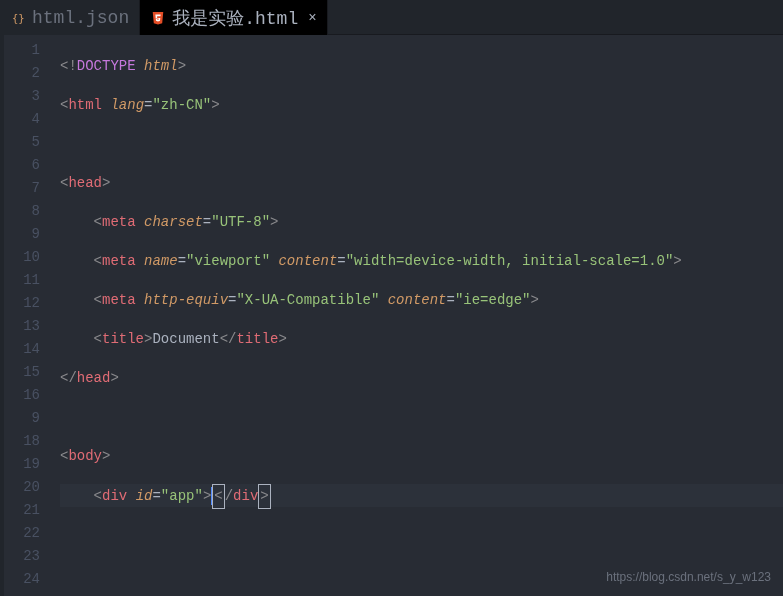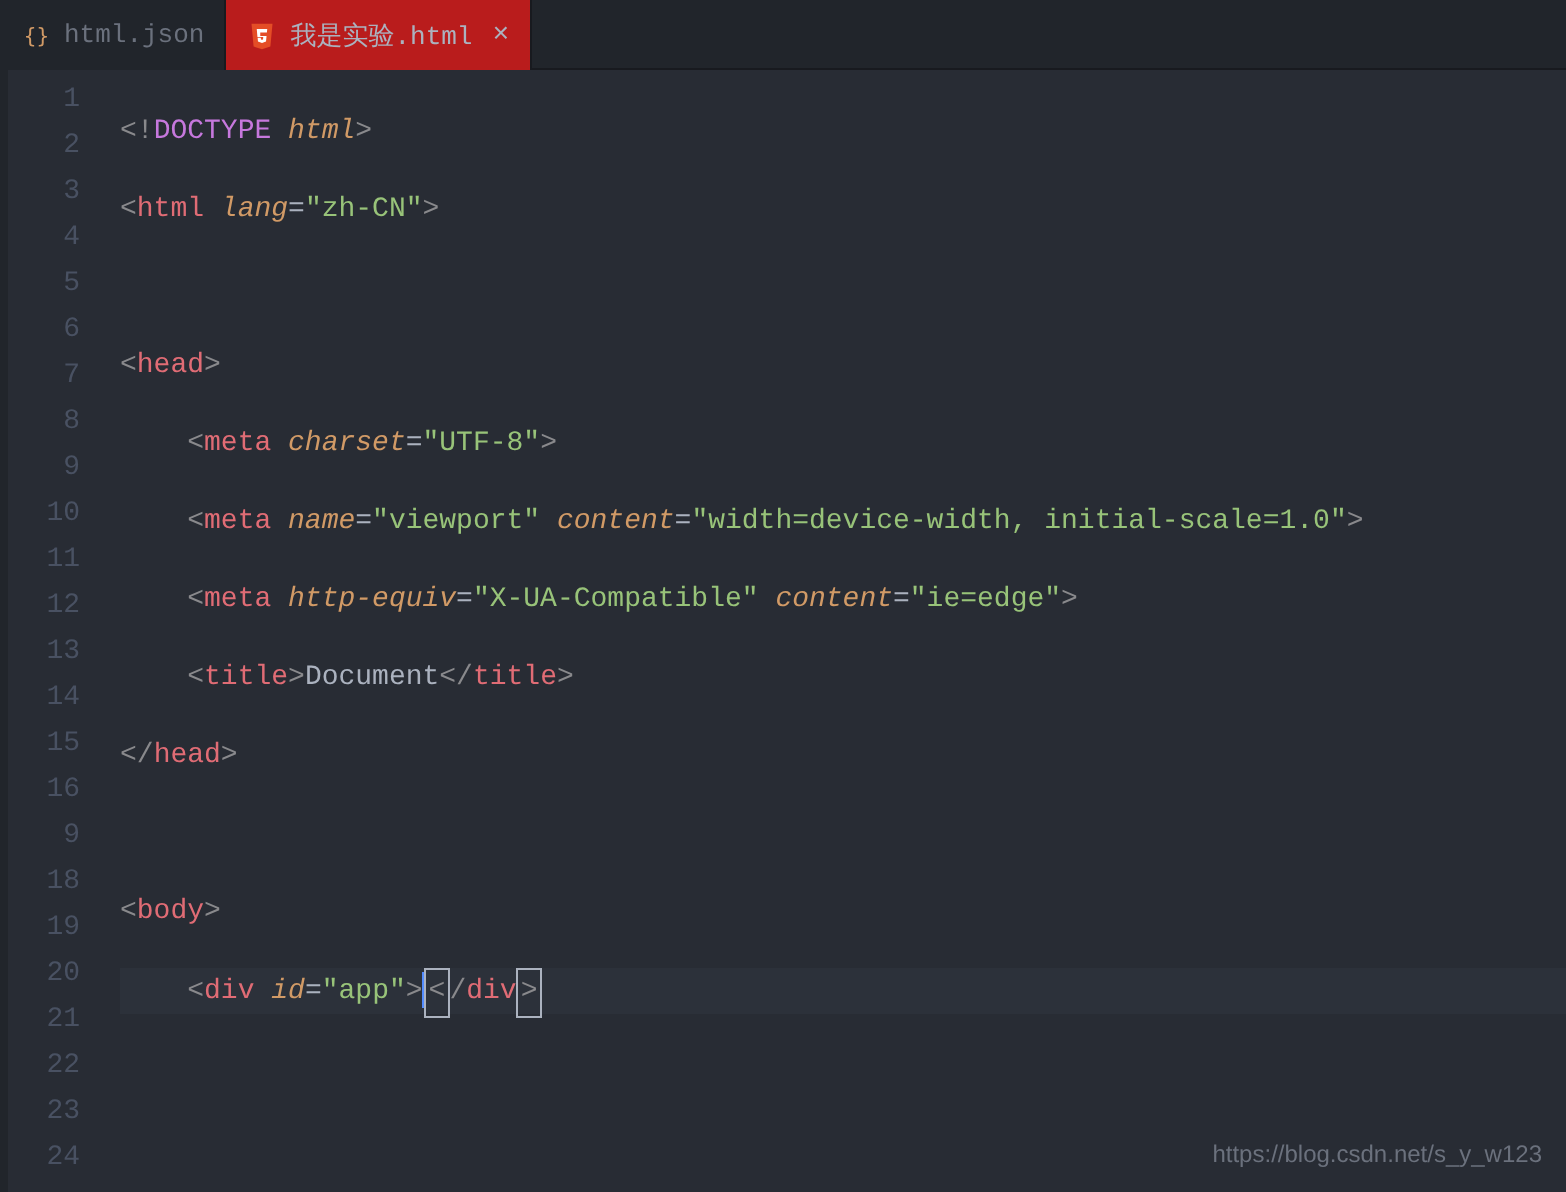--- a/index.html
+++ b/index.html
@@ -21,34 +21,34 @@
 .tab {
   display: flex;
   align-items: center;
   padding: 0 10px;
   height: 35px;
   border-right: 1px solid #181a1f;
   cursor: pointer;
   gap: 6px;
 }
 .tab.active {
-  background: #b91c1c;
+  background: #000000;
 }
 .tab.inactive {
   background: #21252b;
   color: #6b717d;
 }
 .tab-icon {
   width: 16px;
   height: 16px;
   display: flex;
   align-items: center;
   justify-content: center;
 }
-.tab-label { font-size: 13px; }
+.tab-label { font-size: 18px; }
 .tab-close {
   color: #abb2bf;
   font-size: 14px;
   margin-left: 4px;
   cursor: pointer;
 }
 .editor {
   display: flex;
   height: calc(100% - 35px);
   position: relative;

